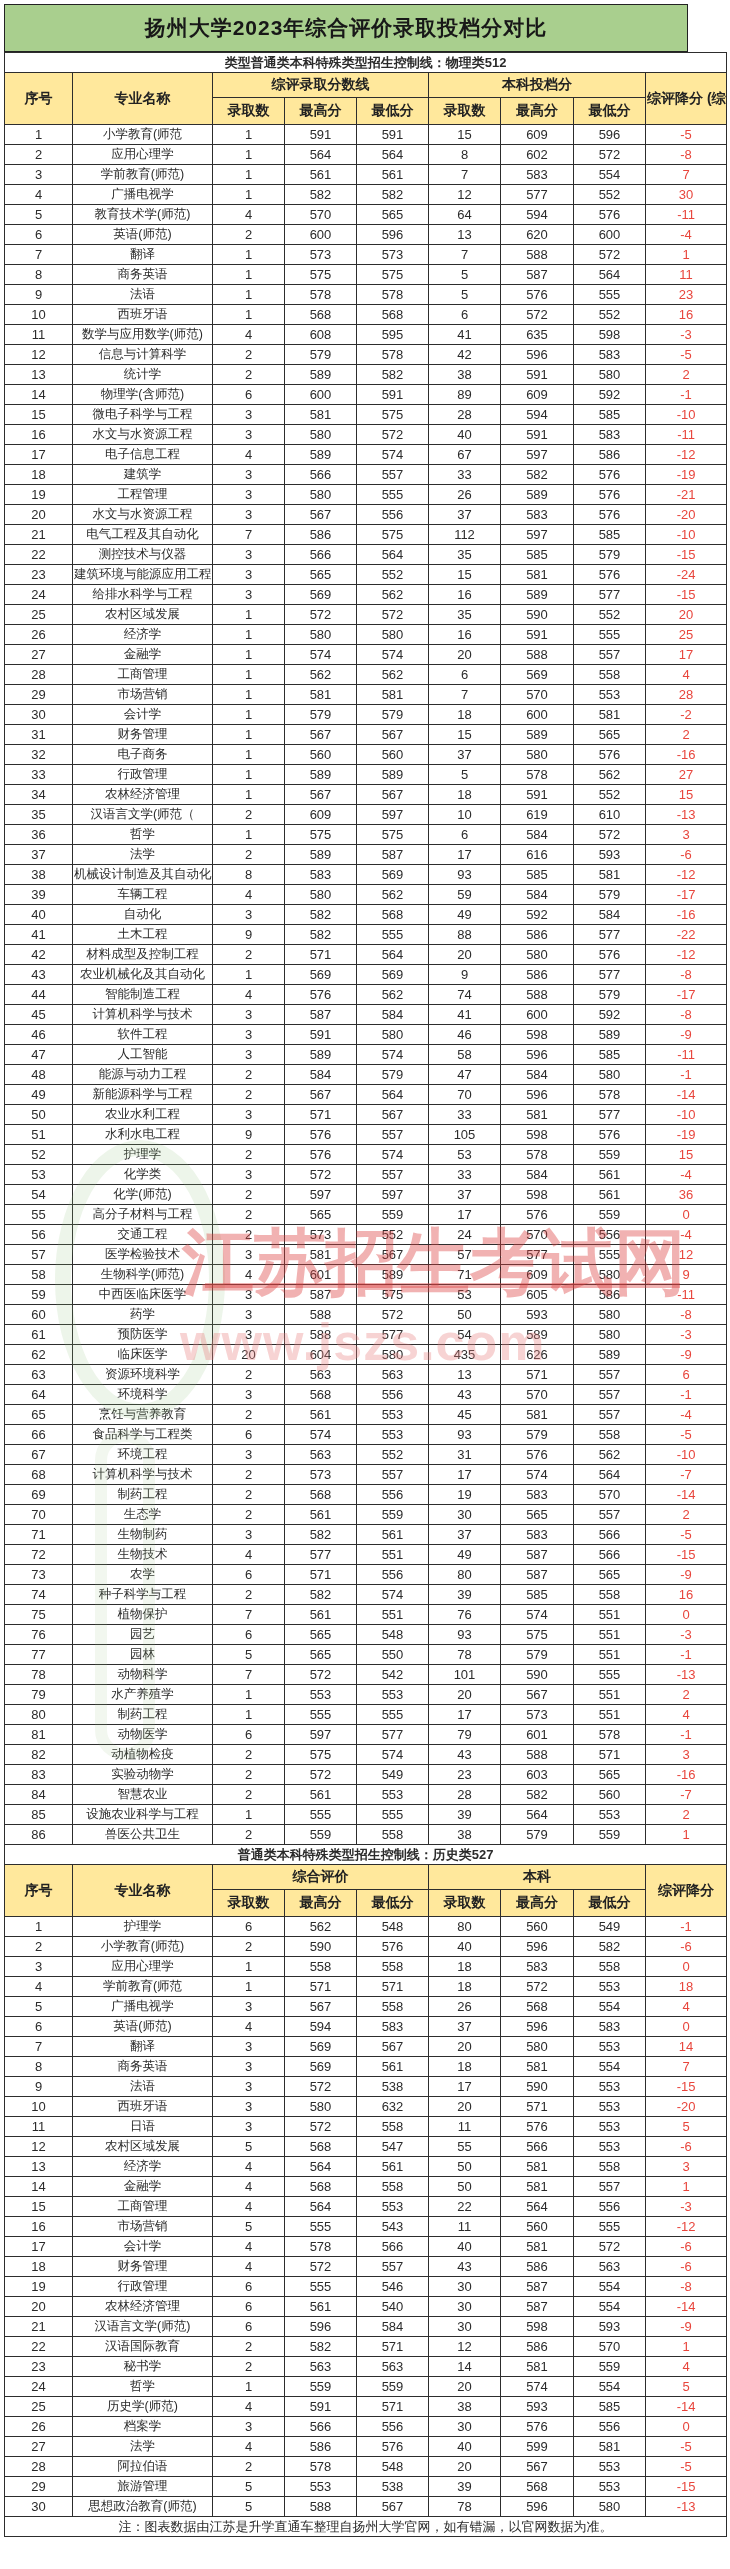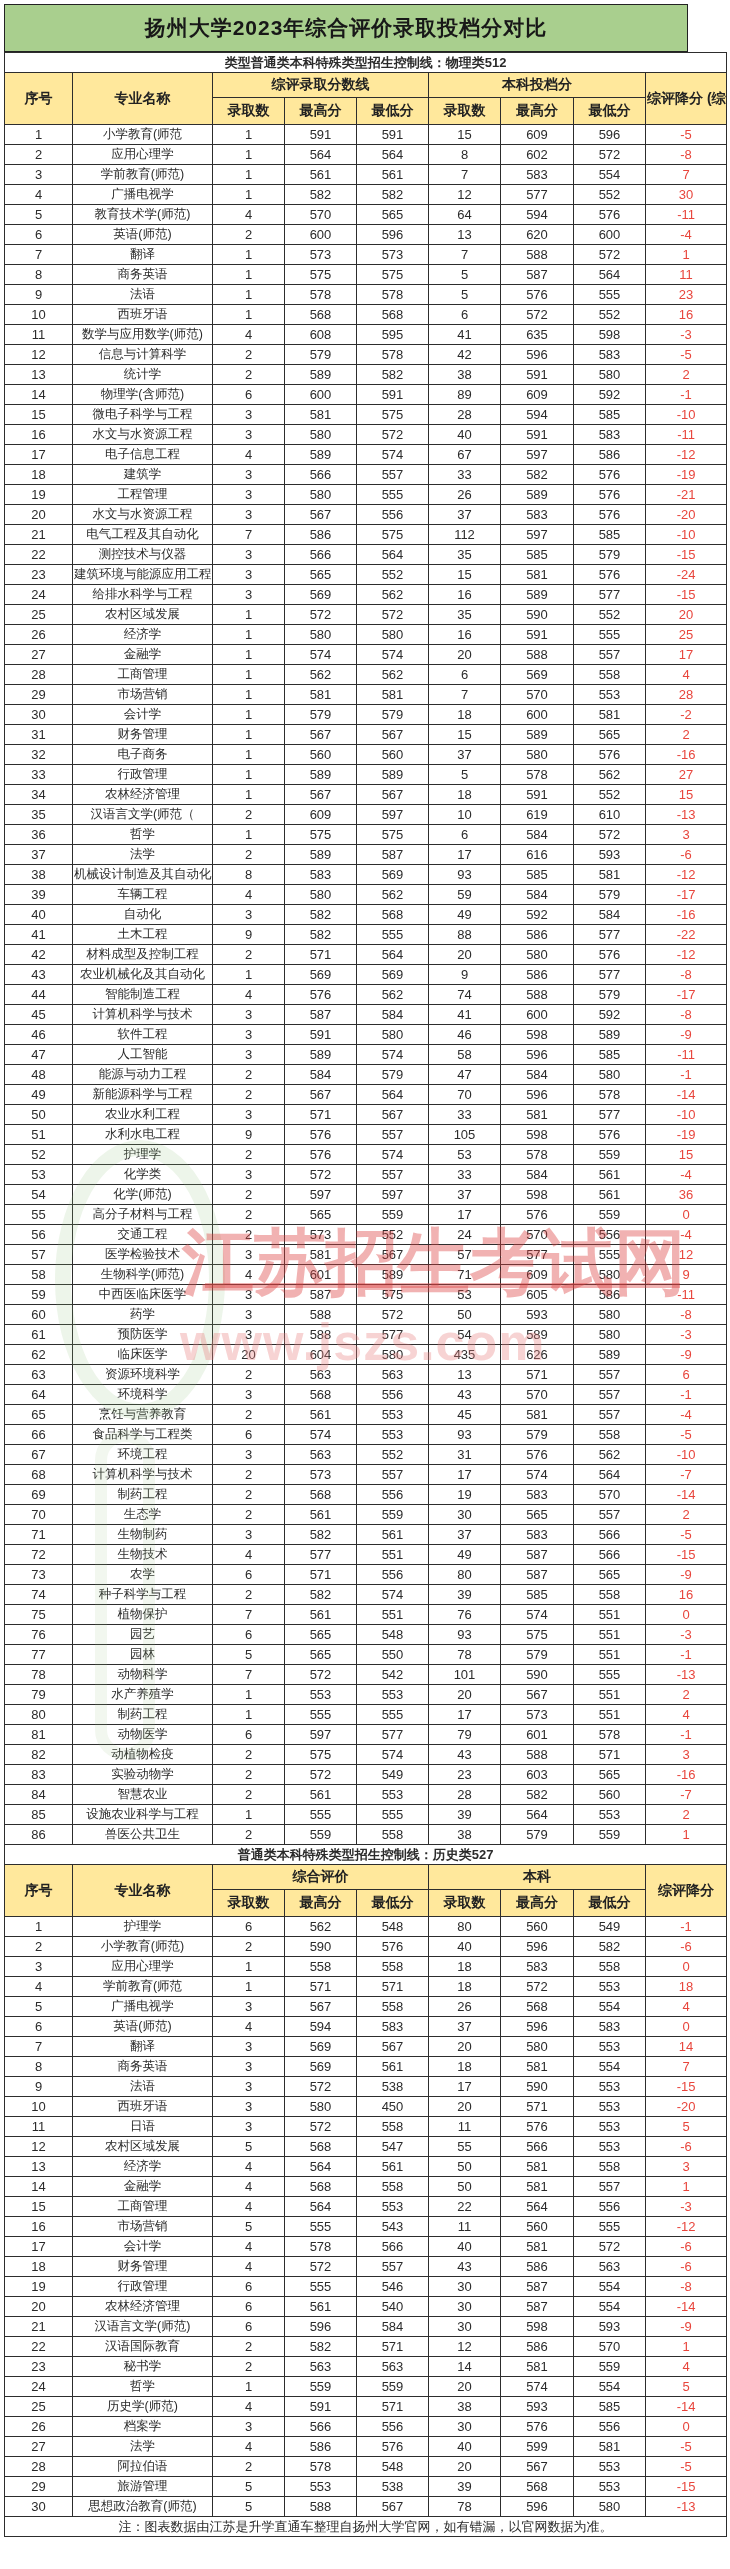--- a/index.html
+++ b/index.html
@@ -1195,21 +1195,21 @@
           <td>17</td>
           <td>590</td>
           <td>553</td>
           <td class="drop">-15</td>
         </tr>
         <tr>
           <td>10</td>
           <td class="major">西班牙语</td>
           <td>3</td>
           <td>580</td>
-          <td>450</td>
+          <td>632</td>
           <td>20</td>
           <td>571</td>
           <td>553</td>
           <td class="drop">-20</td>
         </tr>
         <tr>
           <td>11</td>
           <td class="major">日语</td>
           <td>3</td>
           <td>572</td>

